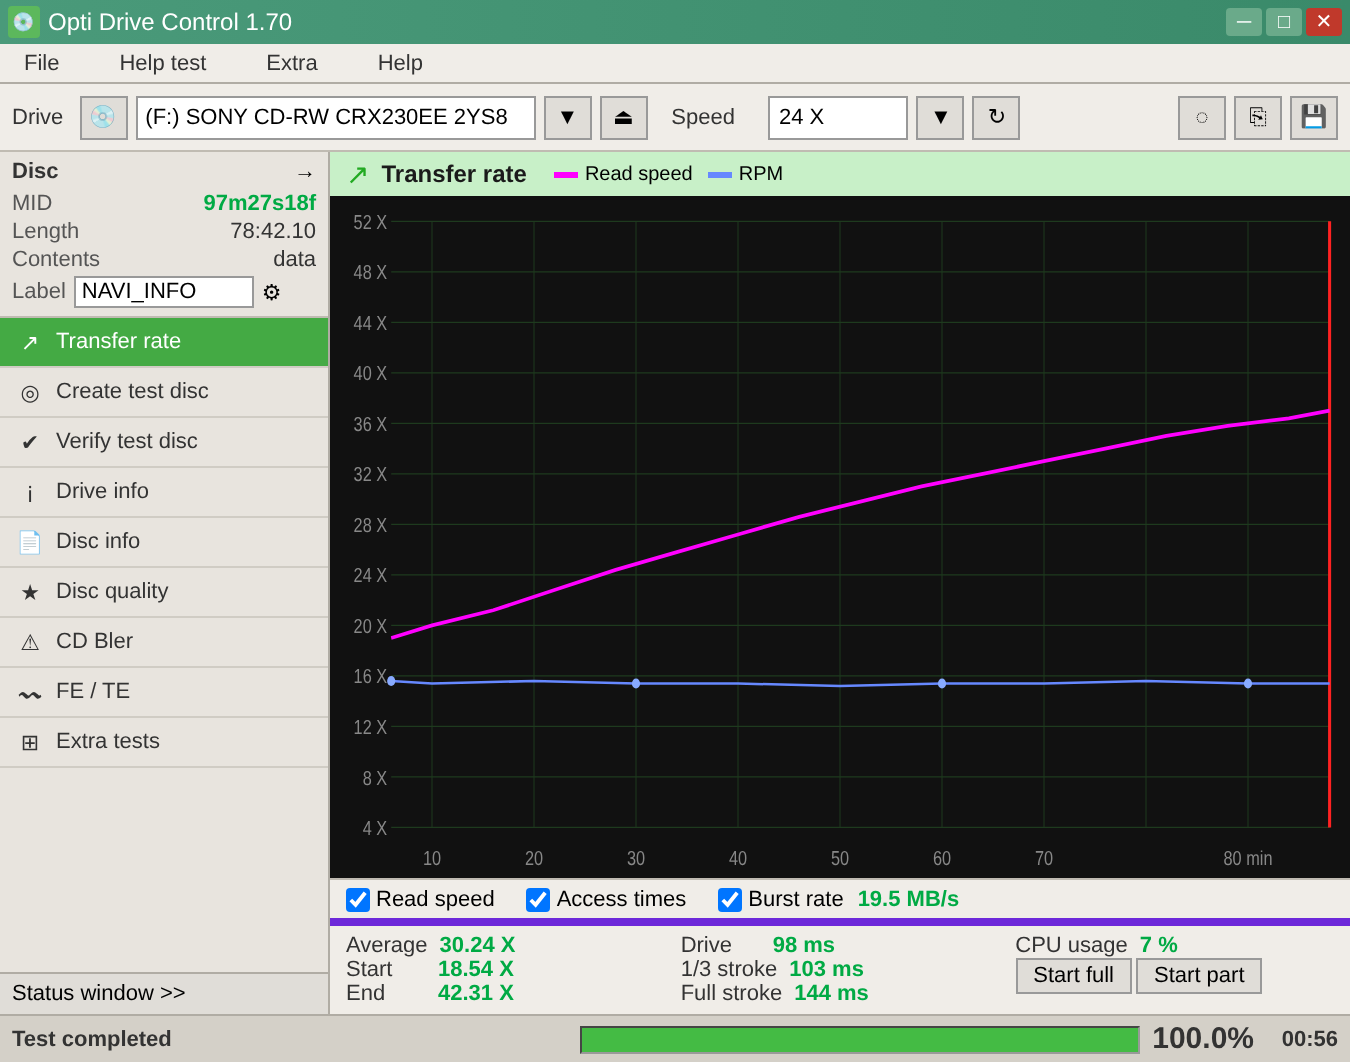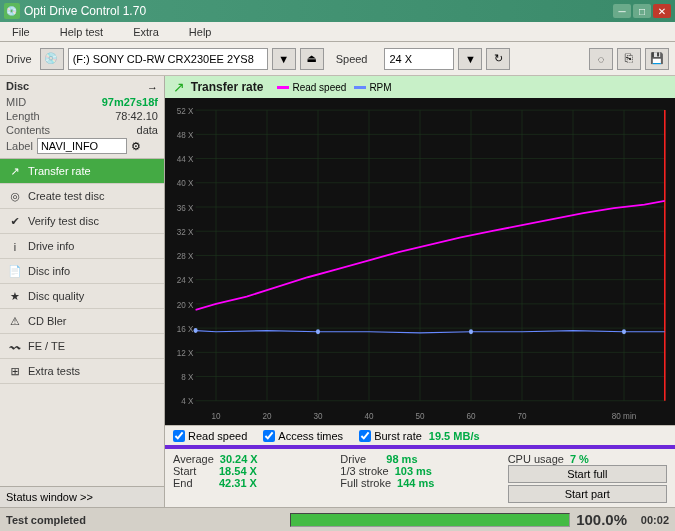--- a/index.html
+++ b/index.html
@@ -203,21 +203,21 @@
       background: #f0ede8;
       padding: 4px 8px;
       display: grid;
       grid-template-columns: 1fr 1fr 1fr;
       gap: 2px 8px;
       border-top: 4px solid #6d28d9;
     }
     .stat-row { display: flex; align-items: center; gap: 6px; }
     .stat-label { color: #333; font-size: 11px; min-width: 40px; }
     .stat-val { color: #00aa44; font-weight: bold; font-size: 11px; }
-    .start-btns { display: flex; flex-direction: column; gap: 2px; justify-content: flex-start; }
+    .start-btns { display: flex; gap: 2px; justify-content: flex-start; }
     .start-btn {
       background: #e0ddd8;
       border: 1px solid #999;
       padding: 2px 8px;
       cursor: pointer;
       font-size: 11px;
       text-align: center;
     }
     
     .statusbar {
@@ -516,14 +516,14 @@
     </div>
   </div>
 </div>
 
 <div class="statusbar">
   <span class="status-text">Test completed</span>
   <div class="progress-container">
     <div class="progress-bar" style="width: 100%;"></div>
   </div>
   <span class="progress-pct">100.0%</span>
-  <span class="status-time">00:02</span>
+  <span class="status-time">00:56</span>
 </div>
 
 </body></html>

